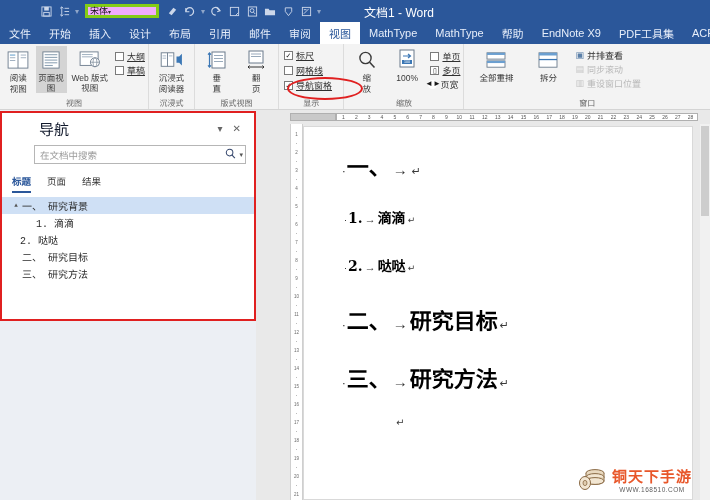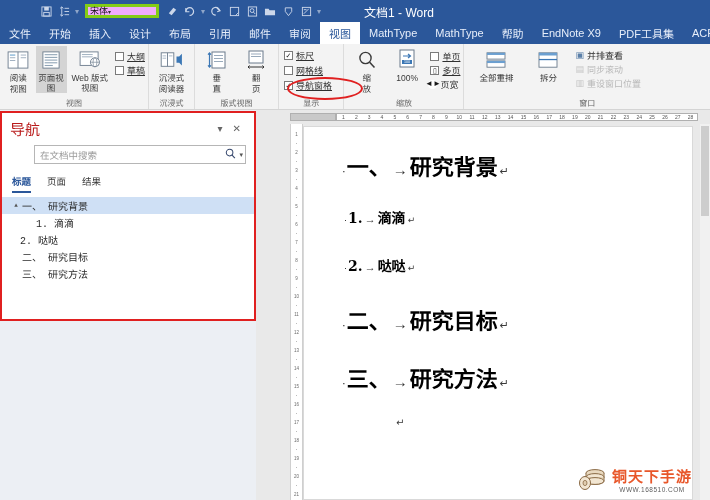--- a/index.html
+++ b/index.html
@@ -87,21 +87,21 @@
     position: absolute; left: 287px; top: 77px; width: 76px; height: 23px;
     border: 2px solid #e02020; border-radius: 50%; pointer-events: none; z-index: 40;
   }
 
   
   .navpane {
     position: absolute; left: 2px; top: 113px; width: 252px; height: 206px;
     background: #ffffff;
   }
   .navhdr { display: flex; align-items: center; height: 30px; padding: 0 8px; }
-  .navhdr .ttl { font-size: 15px; color: #b91c1c; flex: 1; }
+  .navhdr .ttl { font-size: 15px; color: #0f172a; flex: 1; margin-left: 29px; }
   .navhdr .hbtn { font-size: 10px; color: #666; padding: 0 5px; }
   .searchwrap { margin: 2px 8px 0 8px; position: relative; padding-left: 24px; }
   .searchbox {
     width: 100%; height: 19px; border: 1px solid #b6b6b6; background: #fff;
     display: flex; align-items: center; padding: 0 2px 0 5px;
   }
   .searchbox .ph { flex: 1; font-size: 9.5px; color: #9a9a9a; }
   .searchbox .mg { color: #33456b; font-size: 11px; }
   .searchbox .dd { font-size: 7px; color: #555; padding-left: 3px; }
   .navtabs { display: flex; gap: 16px; padding: 10px 10px 0 10px; }
@@ -617,21 +617,20 @@
         <div class="vr-tick">21</div>
         <div class="vr-tick">-</div>
       </div>
 
     <div class="page">
       <div style="padding:22px 0 0 38px">
         <div class="doc-line" style="margin-bottom:26px">
           <span class="bullet-dot">·</span>
           <span class="doc-h" style="font-size:22px">一、</span>
           <span class="tabarrow" style="font-size:15px">→</span>
-          <span class="doc-h" style="font-size:22px">研究背景</span>
           <span class="pmark">↵</span>
         </div>
         <div class="doc-line" style="margin-bottom:28px; padding-left:2px">
           <span class="bullet-dot" style="font-size:9px">·</span>
           <span class="doc-h" style="font-size:14px">1.</span>
           <span class="tabarrow" style="font-size:11px">→</span>
           <span class="doc-h" style="font-size:14px">滴滴</span>
           <span class="pmark" style="font-size:9px">↵</span>
         </div>
         <div class="doc-line" style="margin-bottom:28px; padding-left:2px">

